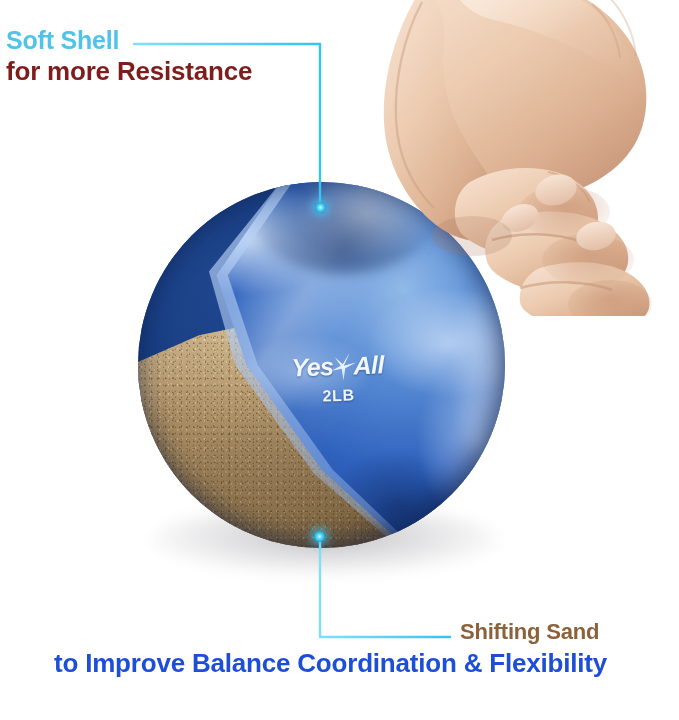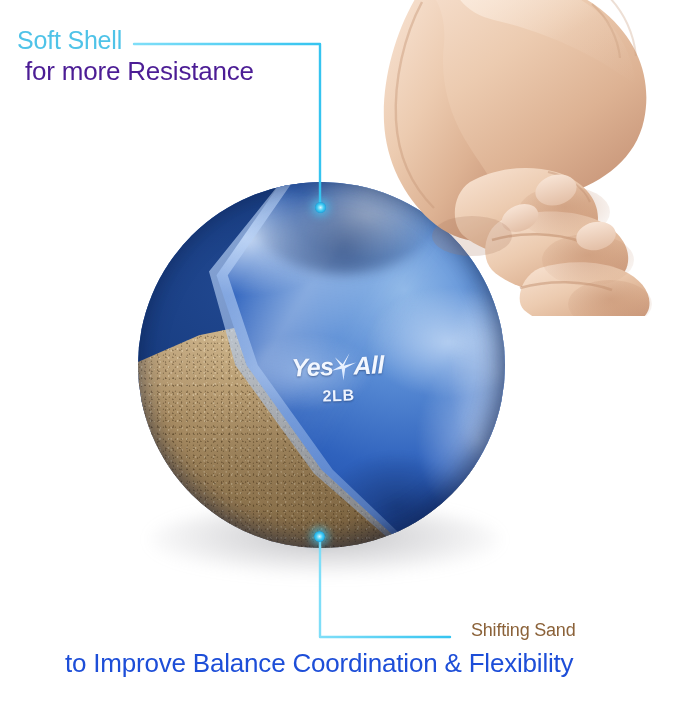--- a/index.html
+++ b/index.html
@@ -17,44 +17,43 @@
     position: relative;
     width: 679px;
     height: 720px;
     background: #ffffff;
     overflow: hidden;
   }
 
   
   .callout-text {
     position: absolute;
-    font-weight: 400;
+    font-weight: 700;
     letter-spacing: -0.2px;
     white-space: nowrap;
     line-height: 1.0;
-    margin-left: 11px;
   }
 
   #top-callout-line1 {
     left: 6px;
     top: 28px;
     font-size: 25px;
     color: #4FC3E8;
   }
   #top-callout-line2 {
-    left: 14px;
+    left: 6px;
     top: 58px;
     font-size: 26px;
-    color: #4c1d95;
+    color: #7f1d1d;
   }
 
   #bottom-callout-line1 {
     left: 460px;
     top: 621px;
-    font-size: 18px;
+    font-size: 22px;
     color: #8B6239;
     text-align: right;
   }
   #bottom-callout-line2 {
     left: 54px;
     top: 650px;
     font-size: 26px;
     color: #1d4ed8;
   }
 

